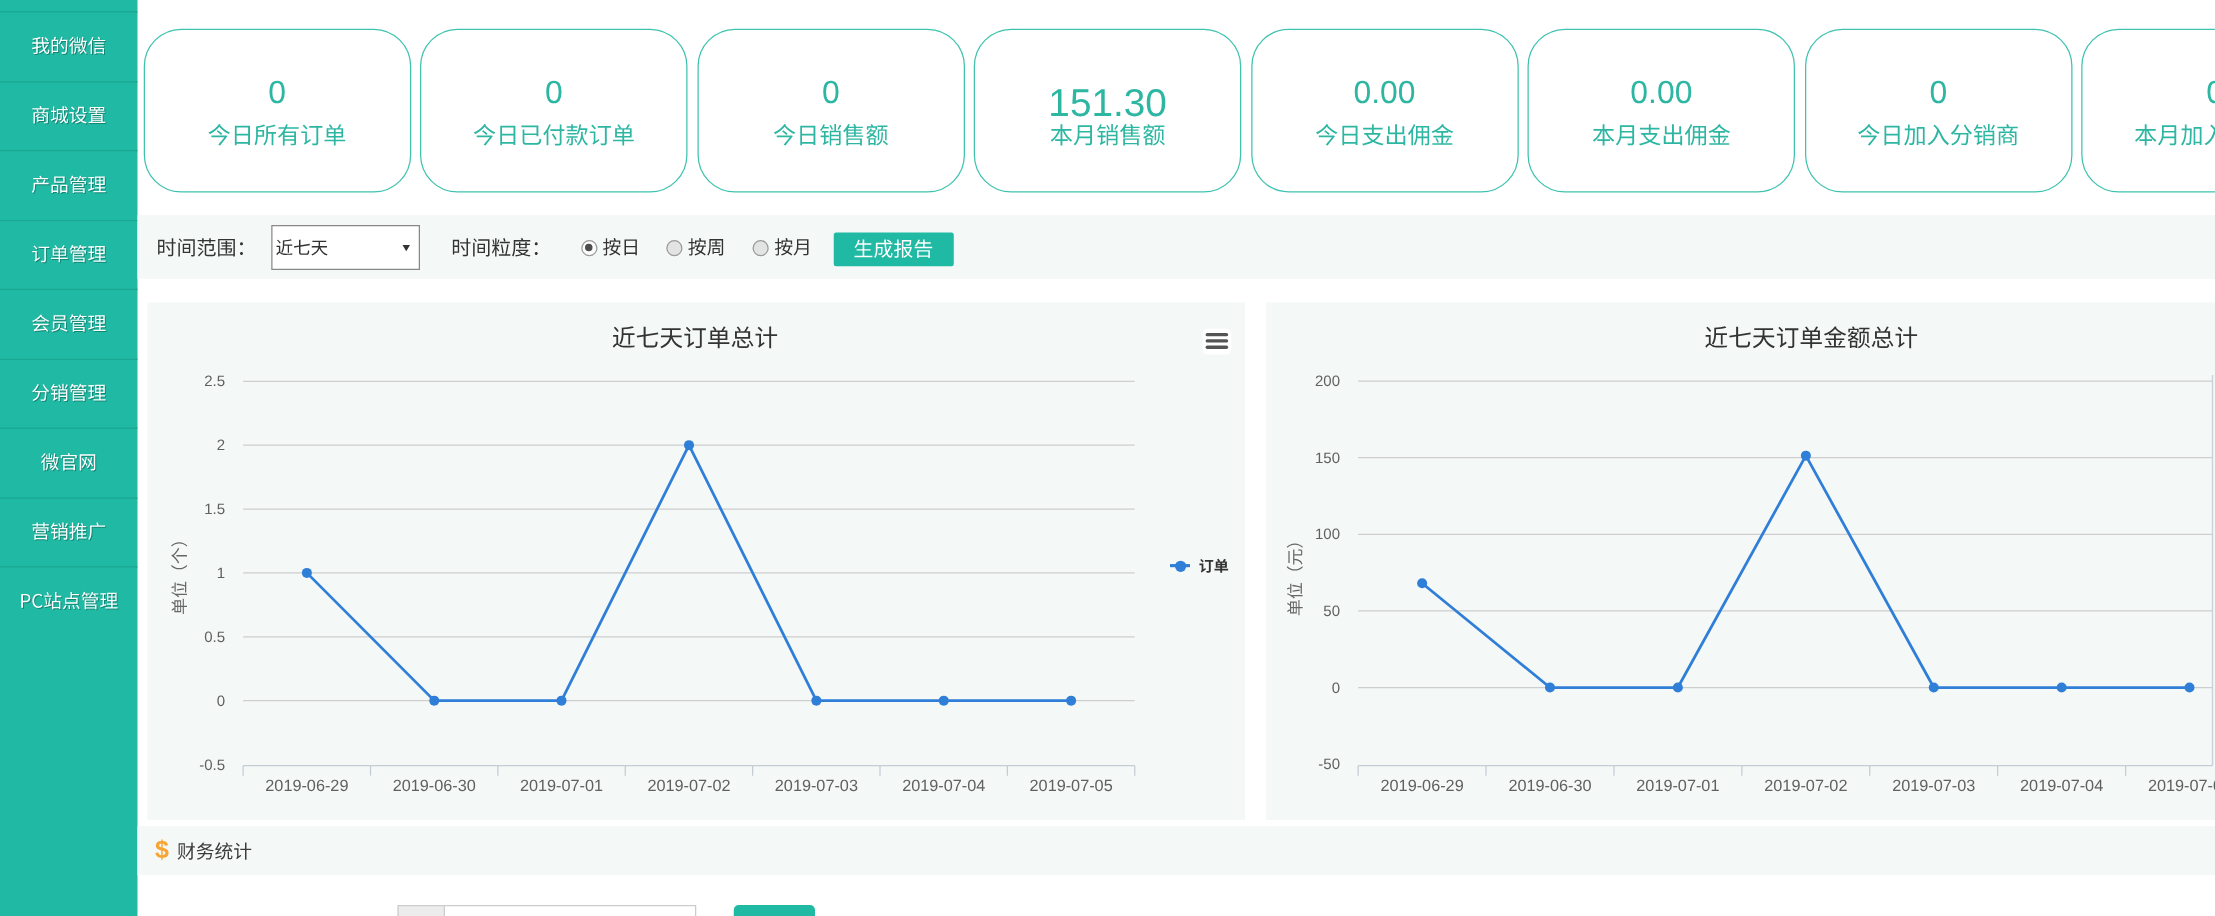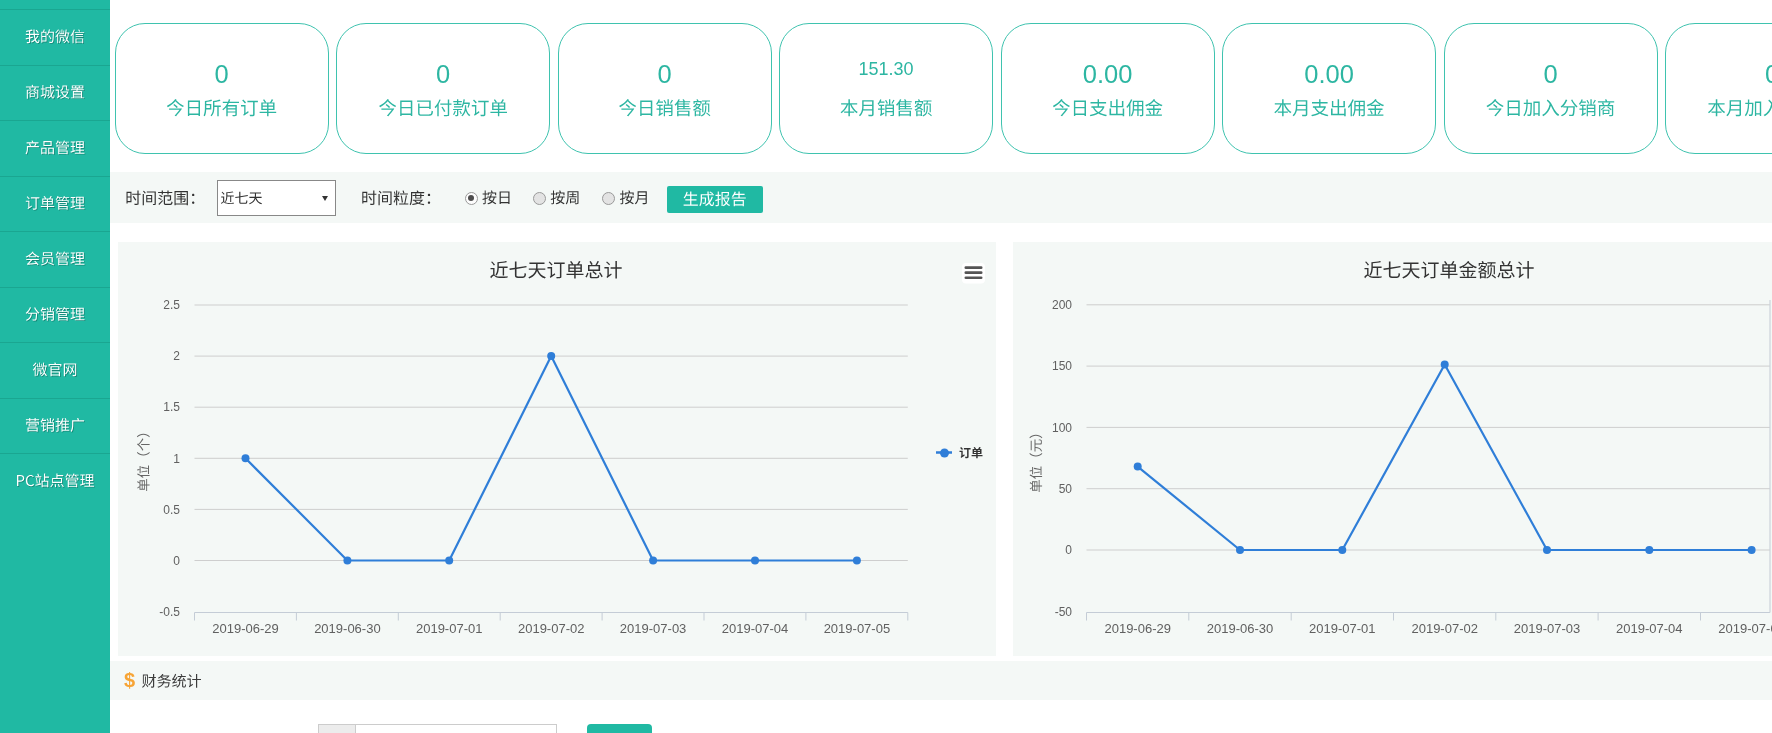--- a/index.html
+++ b/index.html
@@ -23,21 +23,21 @@
 <div class="abs" style="left:533.0px;top:191.5px;width:13px;height:13px;border-radius:50%;border:1px solid #9a9a9a;background:#e3e3e3"></div>
 <div class="abs" style="left:601.5px;top:191.5px;width:13px;height:13px;border-radius:50%;border:1px solid #9a9a9a;background:#e3e3e3"></div>
 <div class="abs" style="left:667px;top:185.5px;width:95.5px;height:27px;background:#20b9a3;border-radius:2px"></div>
 <div class="abs" style="left:114.6px;top:23px;width:214px;height:130.5px;border:1px solid #3fc3af;border-radius:30px;background:#fff"></div>
 <div class="abs" style="left:114.6px;top:61px;width:214px;height:26px;line-height:26px;text-align:center;font-size:25.5px;color:#2db6a2">0</div>
 <div class="abs" style="left:336.1px;top:23px;width:214px;height:130.5px;border:1px solid #3fc3af;border-radius:30px;background:#fff"></div>
 <div class="abs" style="left:336.1px;top:61px;width:214px;height:26px;line-height:26px;text-align:center;font-size:25.5px;color:#2db6a2">0</div>
 <div class="abs" style="left:557.6px;top:23px;width:214px;height:130.5px;border:1px solid #3fc3af;border-radius:30px;background:#fff"></div>
 <div class="abs" style="left:557.6px;top:61px;width:214px;height:26px;line-height:26px;text-align:center;font-size:25.5px;color:#2db6a2">0</div>
 <div class="abs" style="left:779.1px;top:23px;width:214px;height:130.5px;border:1px solid #3fc3af;border-radius:30px;background:#fff"></div>
-<div class="abs" style="left:779.1px;top:56px;width:214px;height:26px;line-height:26px;text-align:center;font-size:18px;color:#2db6a2">151.30</div>
+<div class="abs" style="left:779.1px;top:70px;width:214px;height:26px;line-height:26px;text-align:center;font-size:31px;color:#2db6a2">151.30</div>
 <div class="abs" style="left:1000.6px;top:23px;width:214px;height:130.5px;border:1px solid #3fc3af;border-radius:30px;background:#fff"></div>
 <div class="abs" style="left:1000.6px;top:61px;width:214px;height:26px;line-height:26px;text-align:center;font-size:25.5px;color:#2db6a2">0.00</div>
 <div class="abs" style="left:1222.1px;top:23px;width:214px;height:130.5px;border:1px solid #3fc3af;border-radius:30px;background:#fff"></div>
 <div class="abs" style="left:1222.1px;top:61px;width:214px;height:26px;line-height:26px;text-align:center;font-size:25.5px;color:#2db6a2">0.00</div>
 <div class="abs" style="left:1443.6px;top:23px;width:214px;height:130.5px;border:1px solid #3fc3af;border-radius:30px;background:#fff"></div>
 <div class="abs" style="left:1443.6px;top:61px;width:214px;height:26px;line-height:26px;text-align:center;font-size:25.5px;color:#2db6a2">0</div>
 <div class="abs" style="left:1665.1px;top:23px;width:214px;height:130.5px;border:1px solid #3fc3af;border-radius:30px;background:#fff"></div>
 <div class="abs" style="left:1665.1px;top:61px;width:214px;height:26px;line-height:26px;text-align:center;font-size:25.5px;color:#2db6a2">0</div>
 <div class="abs" style="left:118px;top:242px;width:878px;height:414px;background:#f4f8f6"></div>
 <div class="abs" style="left:1013px;top:242px;width:759px;height:414px;background:#f4f8f6"></div>

